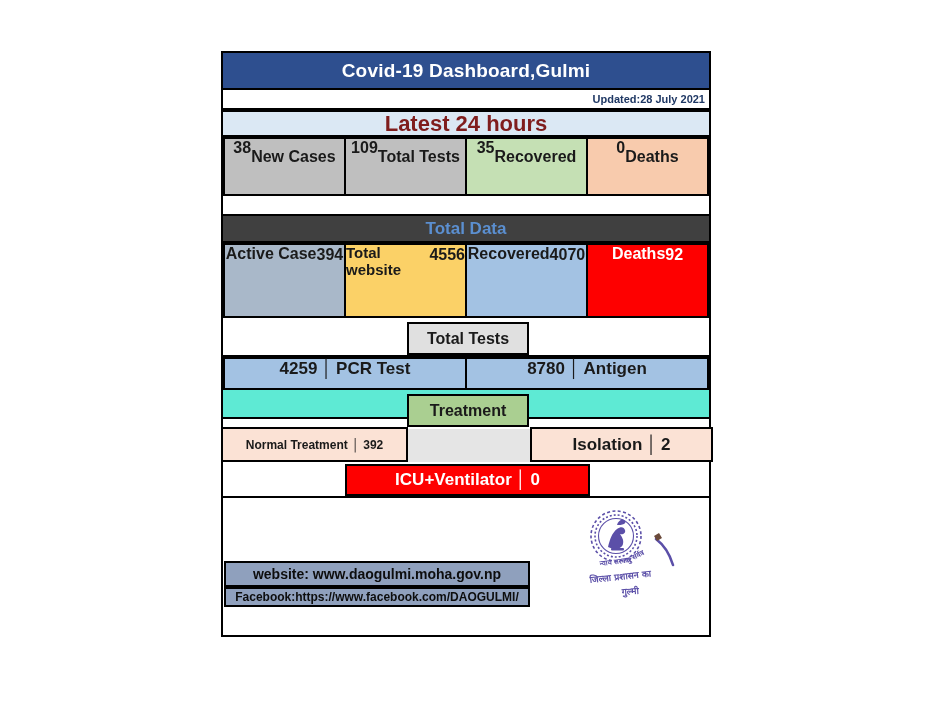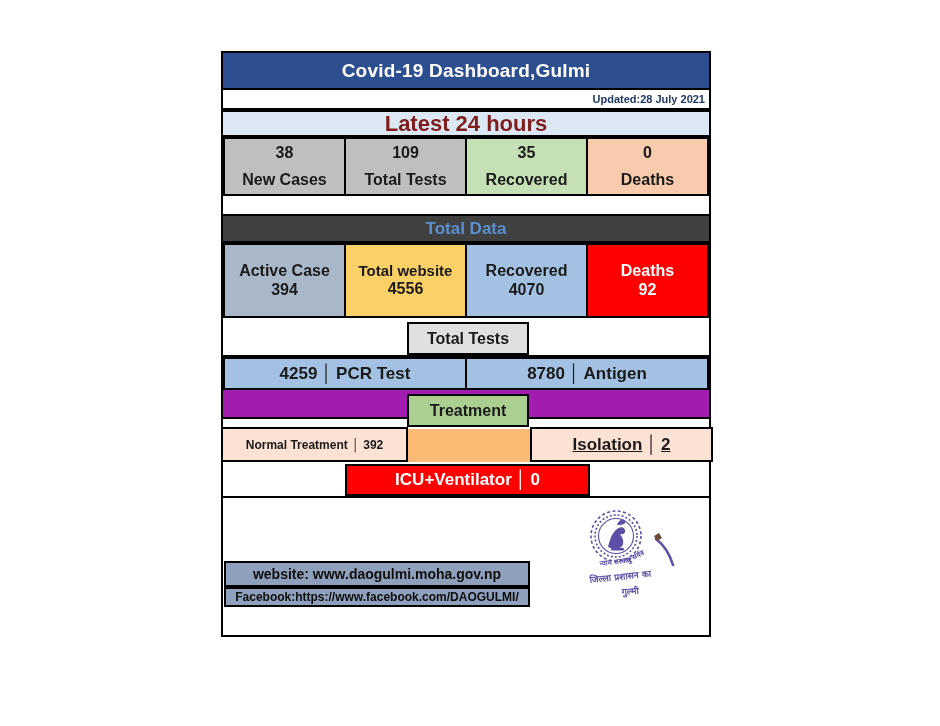--- a/index.html
+++ b/index.html
@@ -13,21 +13,21 @@
     position:absolute;
     left:221px;top:51px;
     width:490px;height:586px;
     background:#ffffff;
     border:2px solid #000000;
     box-sizing:border-box;
   }
   
   .row{position:absolute;left:0;width:100%;box-sizing:border-box;}
   .cellrow{display:flex;width:100%;height:100%;box-sizing:border-box;}
-  .cell{flex:1 1 0;display:flex;flex-direction:column;align-items:center;
+  .cell{flex:1 1 0;display:flex;flex-direction:row;
         justify-content:center;box-sizing:border-box;border:2px solid #000;
         margin-left:-2px;}
   .cell:first-child{margin-left:0;}
   .cell .num{font-weight:bold;font-size:16px;color:#1a1a1a;line-height:1.1;}
   .cell .lbl{font-weight:bold;font-size:16px;color:#1a1a1a;line-height:1.1;margin-top:9px;}
 
   
   .title-bar{
     top:0;height:37px;background:#2e4f8f;
     border-bottom:2px solid #000;
@@ -89,42 +89,42 @@
   }
   .tt-box .t{font-weight:bold;font-size:16px;color:#1a1a1a;}
 
   
   .tests-row{top:304px;height:33px;}
   .c-testblue{background:#a3c2e3;}
   .tests-row .cell .t{font-weight:bold;font-size:17px;color:#1a1a1a;}
   .pipe{display:inline-block;padding:0 4px;}
 
   
-  .tr-band{top:337px;height:29px;background:#a21caf;border-bottom:2px solid #000;}
+  .tr-band{top:337px;height:29px;background:#5eead4;border-bottom:2px solid #000;}
   .tr-box{
     position:absolute;left:184px;top:4px;width:122px;height:33px;
     background:#aacf91;border:2px solid #000;box-sizing:border-box;
     display:flex;align-items:center;justify-content:center;
   }
   .tr-box .t{font-weight:bold;font-size:16px;color:#1a1a1a;}
 
   
-  .ni-row{top:376px;height:46px;background:#fdba74;border-bottom:2px solid #000;text-align:right;}
+  .ni-row{top:376px;height:46px;background:#e5e5e5;border-bottom:2px solid #000;text-align:right;}
   .ni-left{
     position:absolute;left:-2px;top:-2px;width:187px;height:35px;
     background:#fbe2d5;border:2px solid #000;box-sizing:border-box;
     display:flex;align-items:center;justify-content:center;
   }
   .ni-left .t{font-weight:bold;font-size:12px;color:#1a1a1a;}
   .ni-right{
     position:absolute;left:307px;top:-2px;width:183px;height:35px;
     background:#fbe2d5;border:2px solid #000;box-sizing:border-box;
     display:flex;align-items:center;justify-content:center;
   }
-  .ni-right .t{font-weight:bold;font-size:17px;color:#1a1a1a;text-decoration:underline;}
+  .ni-right .t{font-weight:bold;font-size:17px;color:#1a1a1a;}
 
   
   .icu-row{top:409px;height:36px;background:#ffffff;border-bottom:2px solid #000;}
   .icu-box{
     position:absolute;left:122px;top:2px;width:245px;height:32px;
     background:#fe0000;border:2px solid #000;box-sizing:border-box;
     display:flex;align-items:center;justify-content:center;
   }
   .icu-box .t{font-weight:bold;font-size:17px;color:#ffffff;}
 

